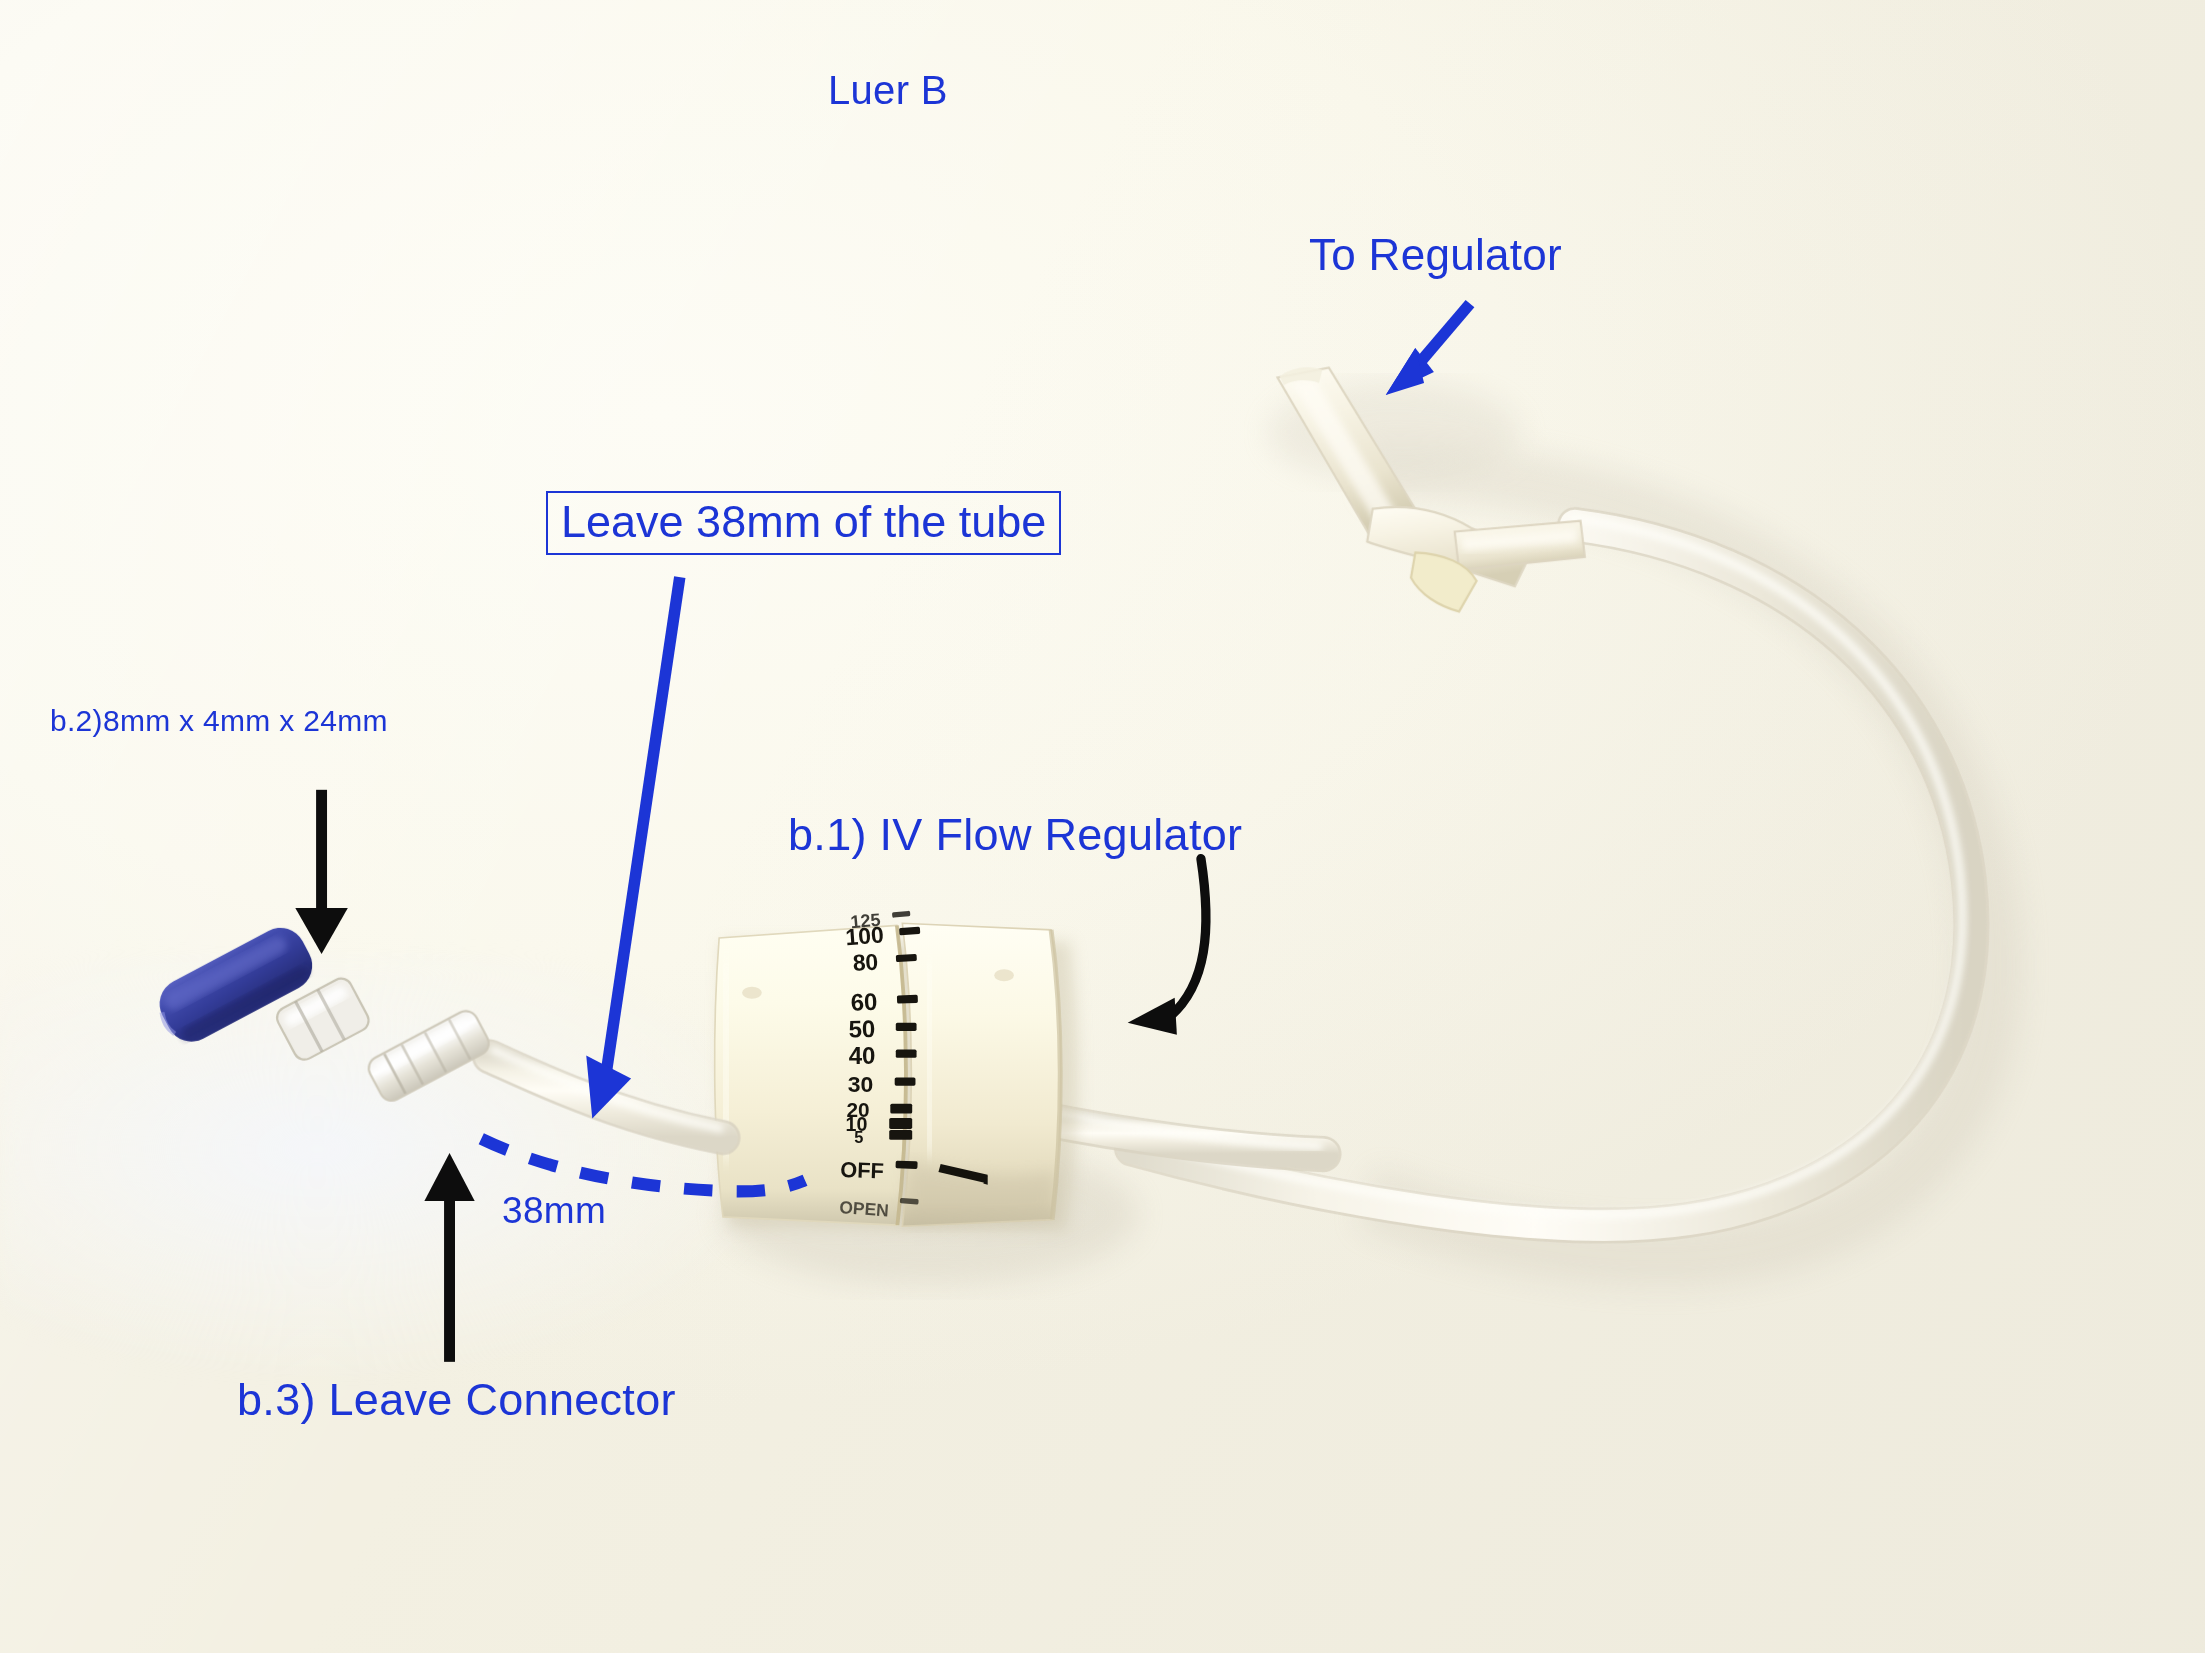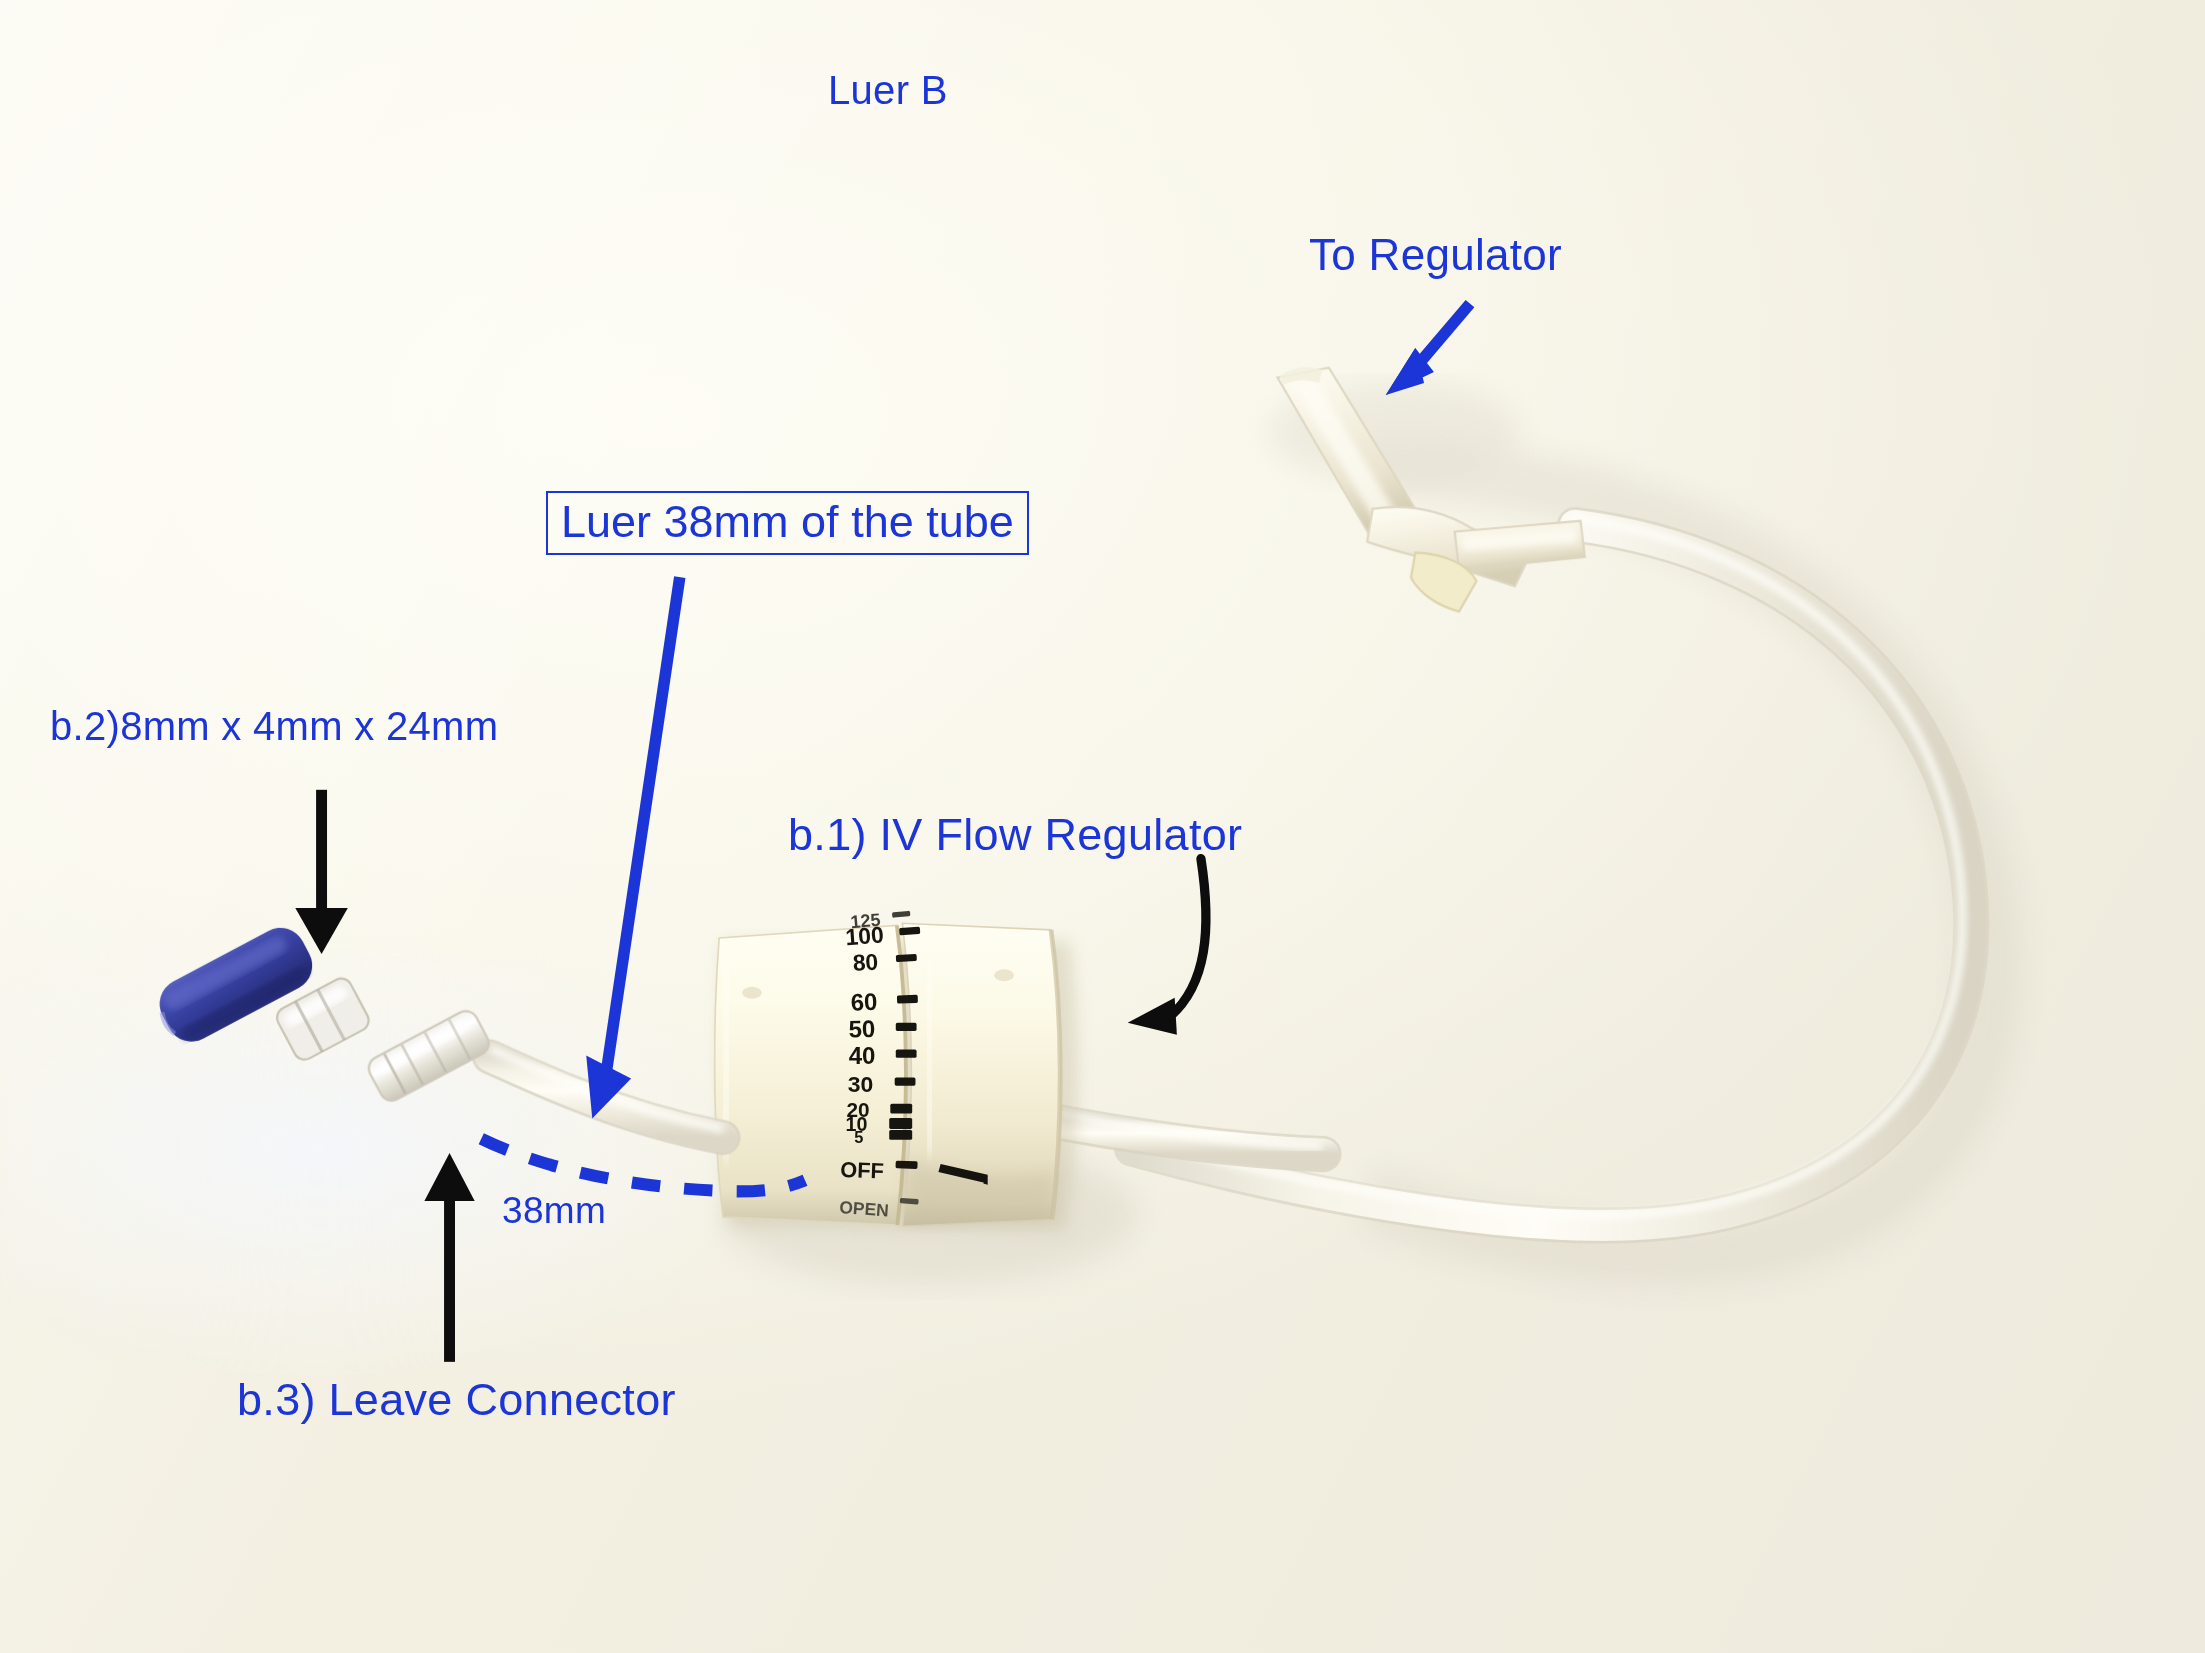--- a/index.html
+++ b/index.html
@@ -31,21 +31,21 @@
   .lbl{
     position:absolute;
     color:#1c35d6;
     font-weight:400;
     white-space:nowrap;
     letter-spacing:0.3px;
   }
   #team-b     { left:828px; top:68px;  font-size:40px; }
   #to-injector{ left:1309px; top:230px;  font-size:44px; }
   #ivflow     { left:744px; top:809px; font-size:45px;margin-left:44px; }
-  #b2dims     { left:50px;   top:704px; font-size:40px; }
+  #b2dims     { left:50px;   top:704px; font-size:30px; }
   #b3luer     { left:237px;  top:1374px; font-size:45px; }
   #mm38       { left:502px;  top:1190px; font-size:37px; }
 
   
   #leavebox{
     position:absolute;left:546px;top:491px;
     border:2.7px solid #1c35d6;
     padding:5.5px 13px 9.8px 13px;
     font-size:45px;color:#1c35d6;white-space:nowrap;
     background:rgba(252,251,241,.0);
@@ -294,16 +294,16 @@
       <path d="M880 2082 C1000 2140 1160 2172 1330 2178 C1400 2180 1440 2172 1472 2158" stroke="#1c35d6" stroke-width="22" fill="none" stroke-dasharray="52 44" stroke-linecap="butt"></path>
     </g>
   </svg>
 
   <div class="lbl" id="team-b">Luer B</div>
   <div class="lbl" id="to-injector">To Regulator</div>
   <div class="lbl" id="ivflow">b.1) IV Flow Regulator</div>
   <div class="lbl" id="b2dims">b.2)8mm x 4mm x 24mm</div>
   <div class="lbl" id="b3luer">b.3) Leave Connector</div>
   <div class="lbl" id="mm38">38mm</div>
-  <div id="leavebox">Luer 38mm of the tube</div>
+  <div id="leavebox">Leave 38mm of the tube</div>
 
 </div>
 
 
 </body></html>

